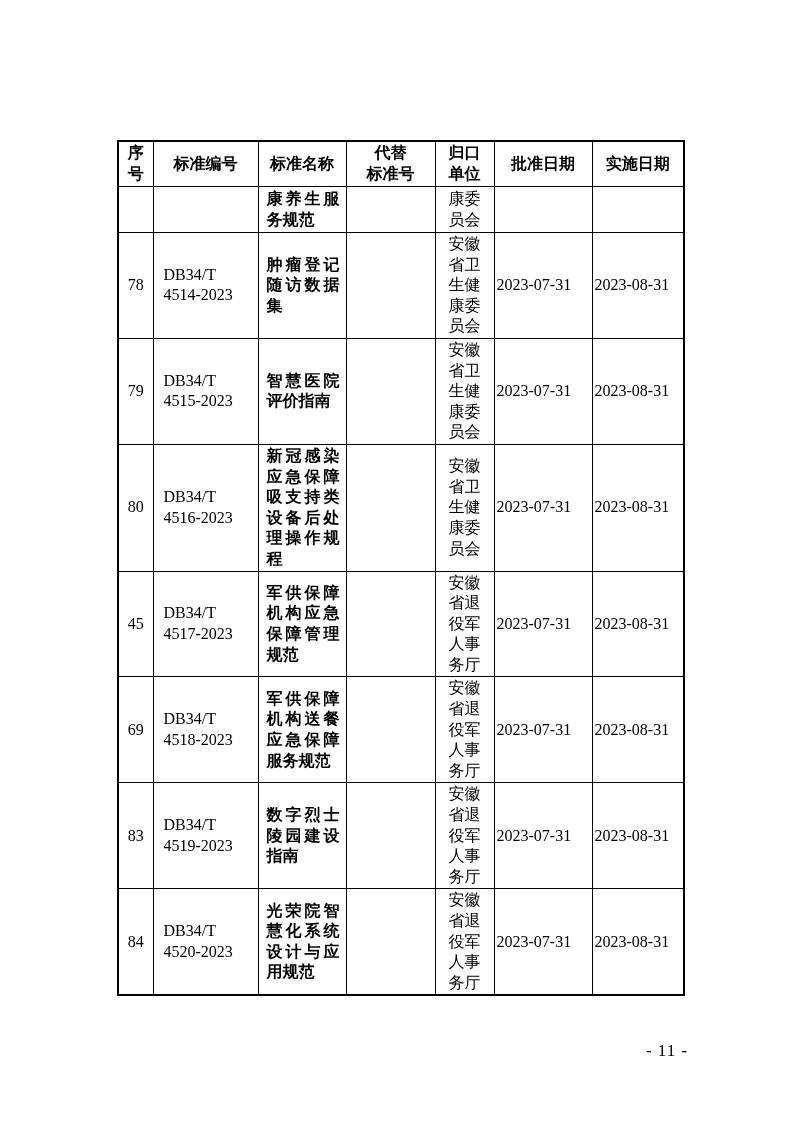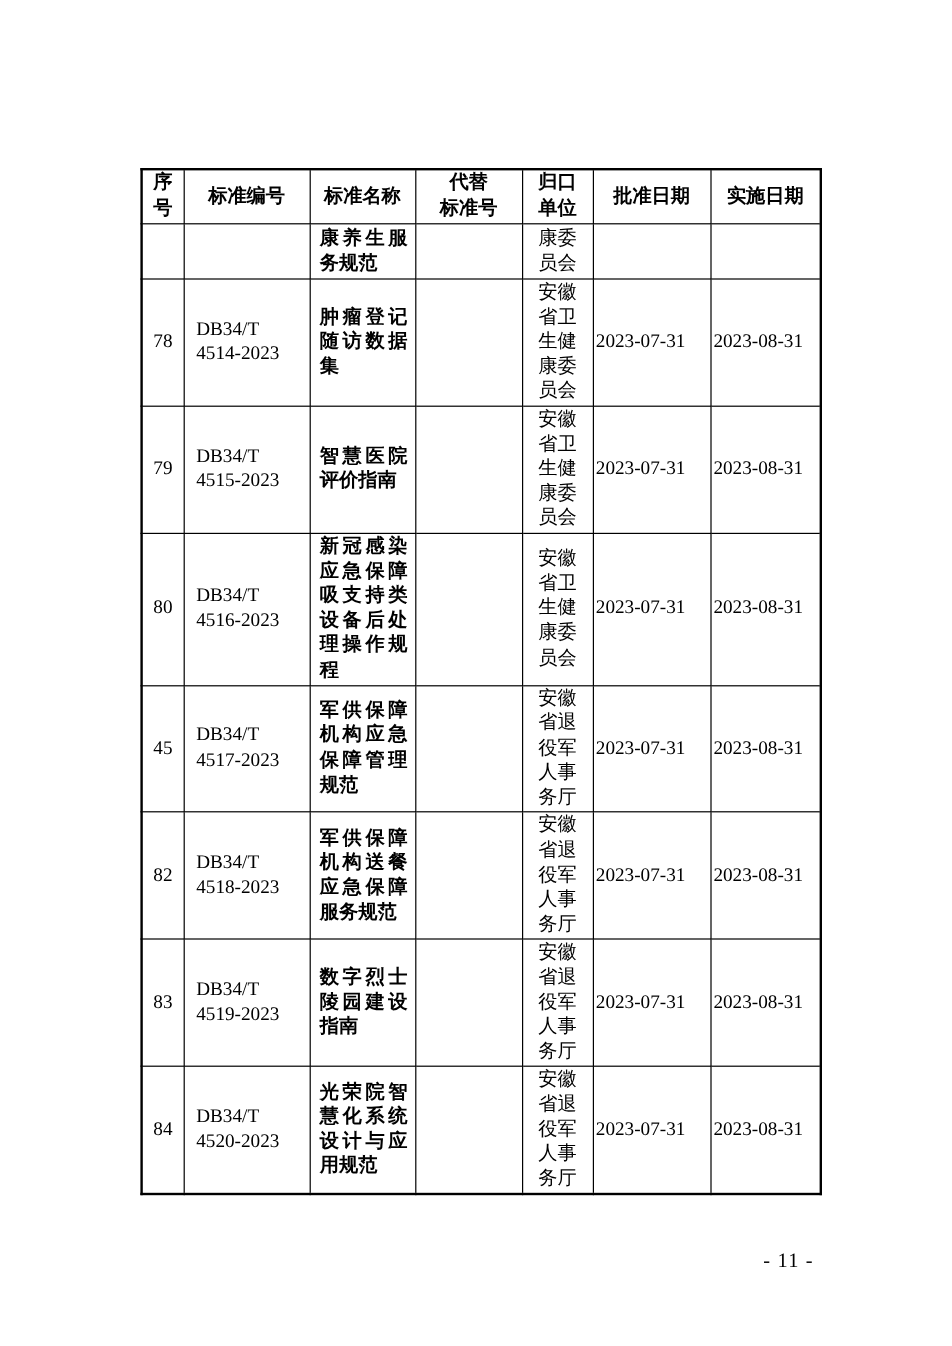--- a/index.html
+++ b/index.html
@@ -46,21 +46,21 @@
   td.c-org  { text-align: center; white-space: pre-line; padding: 1px 1px; }
   td.c-date { text-align: left; }
   tr.partial-row td { height: 43px; }
 
   .page-number {
     position: absolute;
     left: 636px; top: 1041px;
     width: 62px;
     font-size: 17px;
     line-height: 20px;
-    text-align: left;
+    text-align: center;
     letter-spacing: 1px;
     font-family: "Liberation Serif", serif;
   }
 </style>
 </head>
 <body>
 
 <div class="sheet">
 
   <table class="std-table">
@@ -170,21 +170,21 @@
           <td class="c-repl"></td>
           <td class="c-org">安徽
 省退
 役军
 人事
 务厅</td>
           <td class="c-date">2023-07-31</td>
           <td class="c-date">2023-08-31</td>
         </tr>
         <tr>
-          <td class="c-seq">82</td>
+          <td class="c-seq">69</td>
           <td class="c-code">DB34/T
 4518-2023</td>
           <td class="c-name">
             <div class="ln just">军供保障</div>
             <div class="ln just">机构送餐</div>
             <div class="ln just">应急保障</div>
             <div class="ln">服务规范</div>
           </td>
           <td class="c-repl"></td>
           <td class="c-org">安徽

